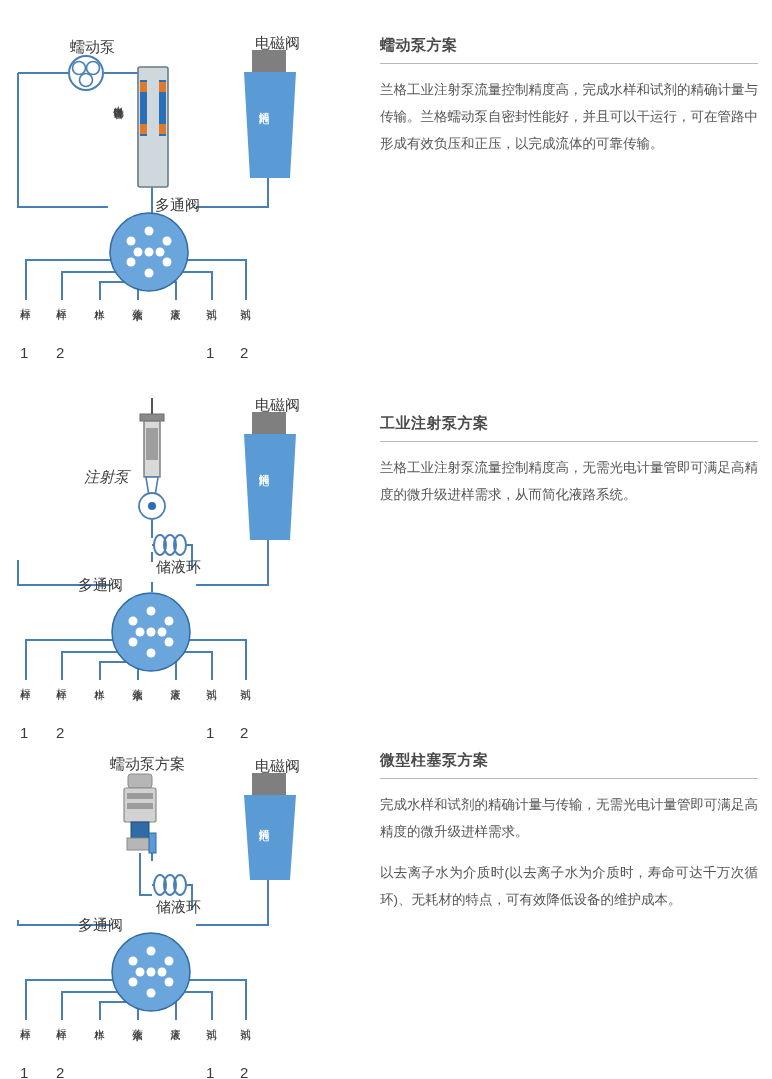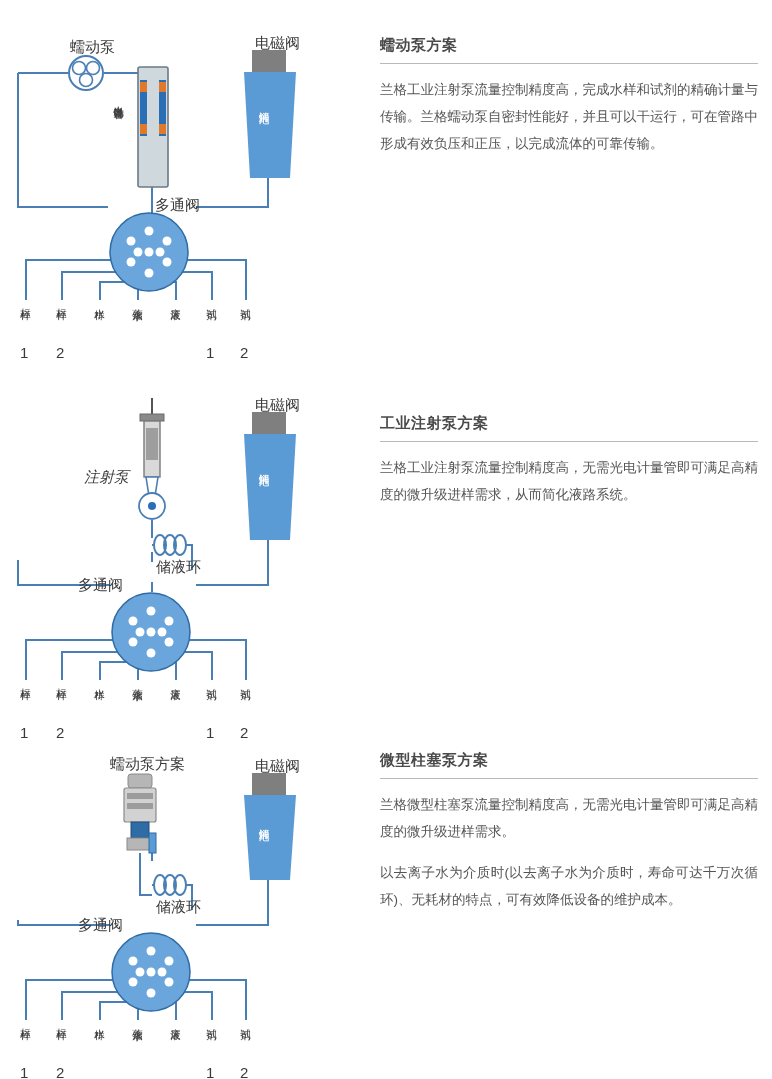--- a/index.html
+++ b/index.html
@@ -329,16 +329,16 @@
     <div class="lbl-v" style="left:132px; top:285px;">蒸馏水</div>
     <div class="lbl-v" style="left:170px; top:285px;">废液</div>
     <div class="lbl-v" style="left:206px; top:285px;">试剂</div>
     <div class="lbl" style="left:206px; top:329px;">1</div>
     <div class="lbl-v" style="left:240px; top:285px;">试剂</div>
     <div class="lbl" style="left:240px; top:329px;">2</div>
   </div>
 
   <div class="text-col" style="top:16px;">
     <h2 class="sec-title">微型柱塞泵方案</h2>
-    <p class="sec-para">兰格微型柱塞泵流量控制精度高，无需光电计量管即可满足高精度的微升级进样需求。</p>
+    <p class="sec-para">完成水样和试剂的精确计量与传输，无需光电计量管即可满足高精度的微升级进样需求。</p>
     <p class="sec-para">以去离子水为介质时(以去离子水为介质时，寿命可达千万次循环)、无耗材的特点，可有效降低设备的维护成本。</p>
   </div>
 </div>
 
 </body></html>

